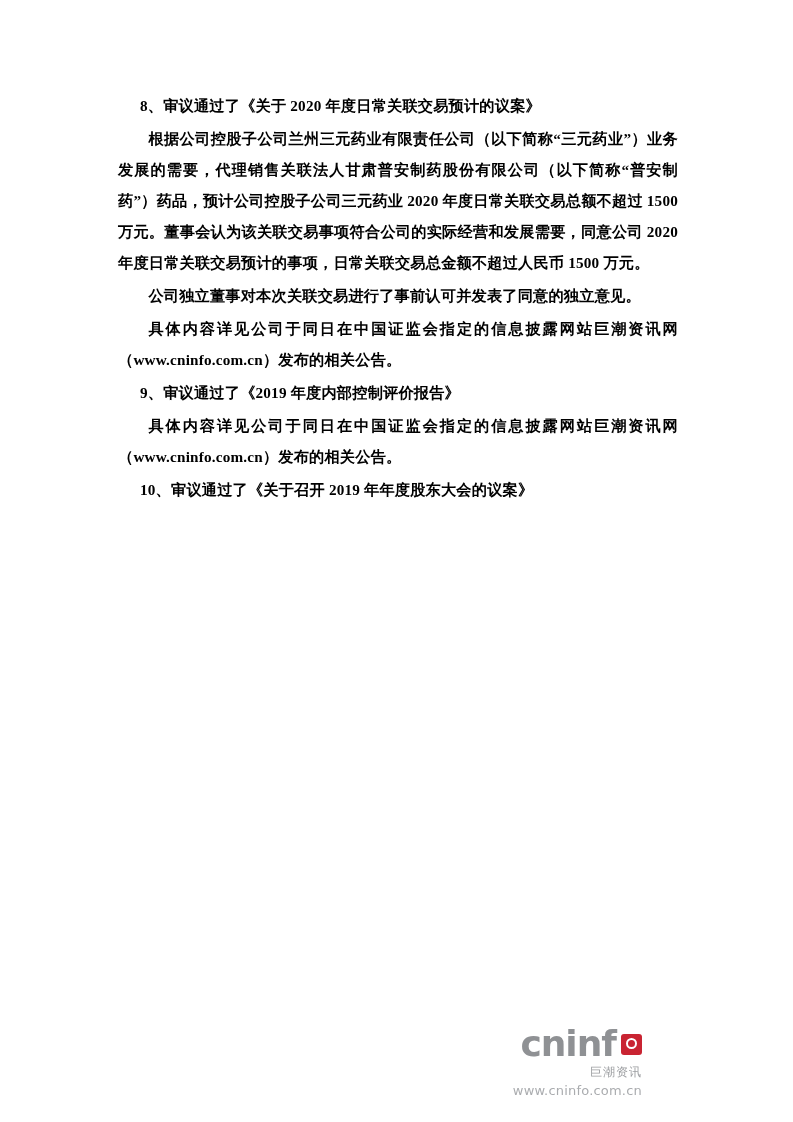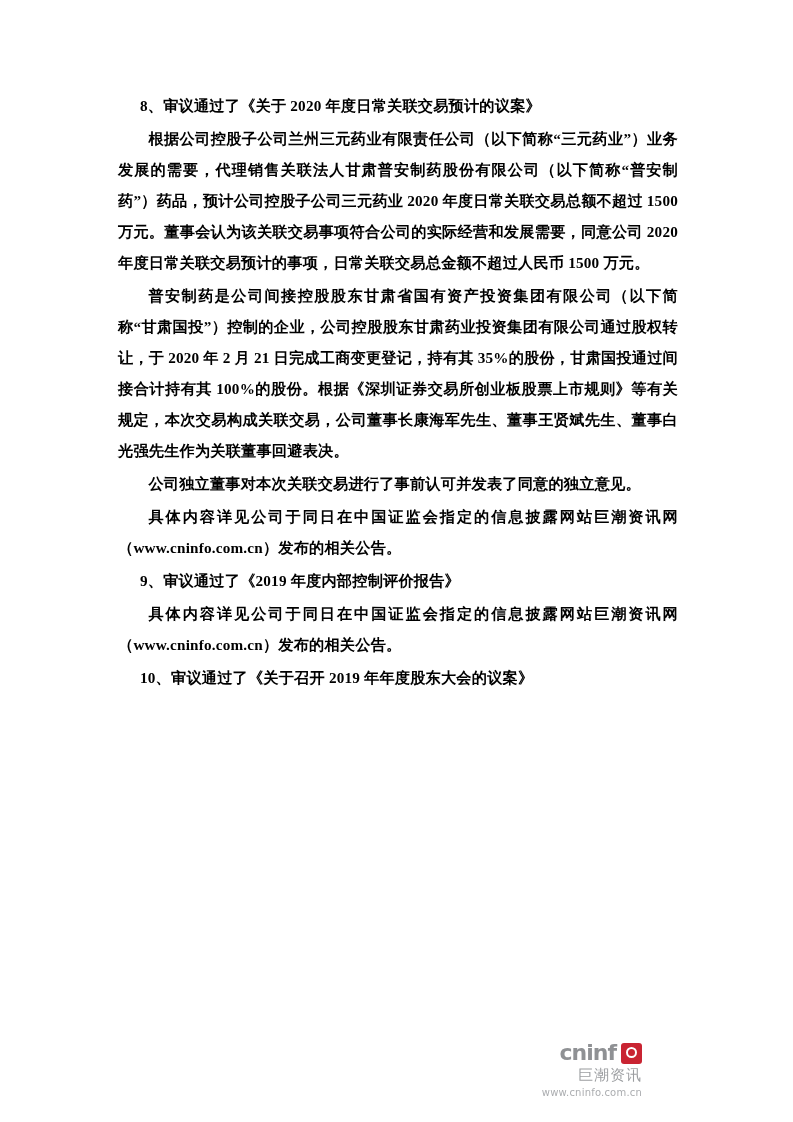--- a/index.html
+++ b/index.html
@@ -55,21 +55,21 @@
     opacity: 0.98;
   }
   .logo-main {
     display: flex;
     align-items: center;
     justify-content: flex-end;
     gap: 5px;
   }
   .logo-text {
     font-family: "DejaVu Sans", sans-serif;
-    font-size: 22px;
+    font-size: 36px;
     font-weight: bold;
     color: #8d8f92;
     letter-spacing: -1px;
     line-height: 1;
   }
   .logo-badge {
     width: 21px;
     height: 21px;
     background: #c8202e;
     border-radius: 3px;
@@ -82,46 +82,45 @@
     left: 5px;
     top: 4px;
     width: 11px;
     height: 11px;
     border: 2px solid #ffffff;
     border-radius: 50%;
     box-sizing: border-box;
   }
   .logo-sub {
     font-family: Liberation Serif, serif;
-    font-size: 15px;
+    font-size: 12px;
     color: #9a9c9f;
     text-align: right;
     margin-top: 2px;
     letter-spacing: 1px;
   }
   .logo-url {
     font-family: "DejaVu Sans", sans-serif;
-    font-size: 10px;
+    font-size: 13px;
     color: #a9abae;
     text-align: right;
     margin-top: 2px;
     letter-spacing: 0.2px;
   }
 </style>
 </head>
 <body>
 
 <div class="page">
   <div class="content">
 
     <p class="heading">8、审议通过了《关于 2020 年度日常关联交易预计的议案》</p>
 
     <p class="indent">根据公司控股子公司兰州三元药业有限责任公司（以下简称“三元药业”）业务发展的需要，代理销售关联法人甘肃普安制药股份有限公司（以下简称“普安制药”）药品，预计公司控股子公司三元药业 2020 年度日常关联交易总额不超过 1500 万元。董事会认为该关联交易事项符合公司的实际经营和发展需要，同意公司 2020 年度日常关联交易预计的事项，日常关联交易总金额不超过人民币 1500 万元。</p>
 
-    <p class="indent">普安制药是公司间接控股股东甘肃省国有资产投资集团有限公司（以下简称“甘肃国投”）控制的企业，公司控股股东甘肃药业投资集团有限公司通过股权转让，于 2020 年 2 月 21 日完成工商变更登记，持有其 35%的股份，甘肃国投通过间接合计持有其 100%的股份。根据《深圳证券交易所创业板股票上市规则》等有关规定，本次交易构成关联交易，公司董事长康海军先生、董事王贤斌先生、董事白光强先生作为关联董事回避表决。</p>
 
     <p class="indent">公司独立董事对本次关联交易进行了事前认可并发表了同意的独立意见。</p>
 
     <p class="indent">具体内容详见公司于同日在中国证监会指定的信息披露网站巨潮资讯网（www.cninfo.com.cn）发布的相关公告。</p>
 
 
     <p class="heading">9、审议通过了《2019 年度内部控制评价报告》</p>
 
 
 

